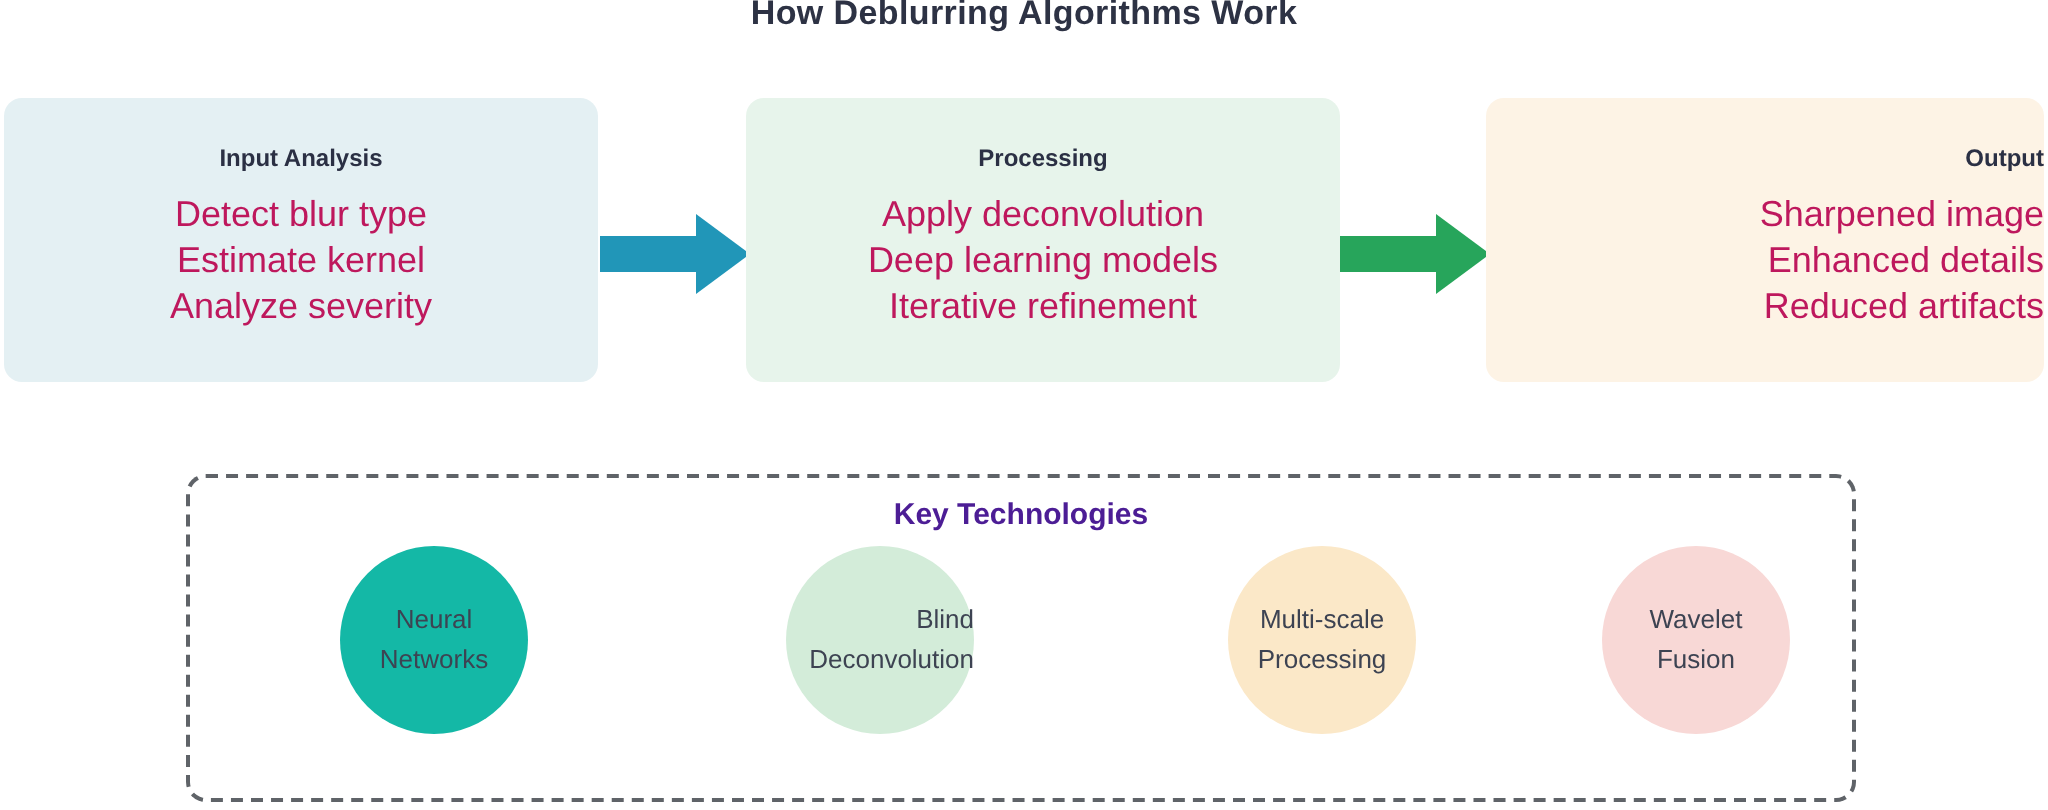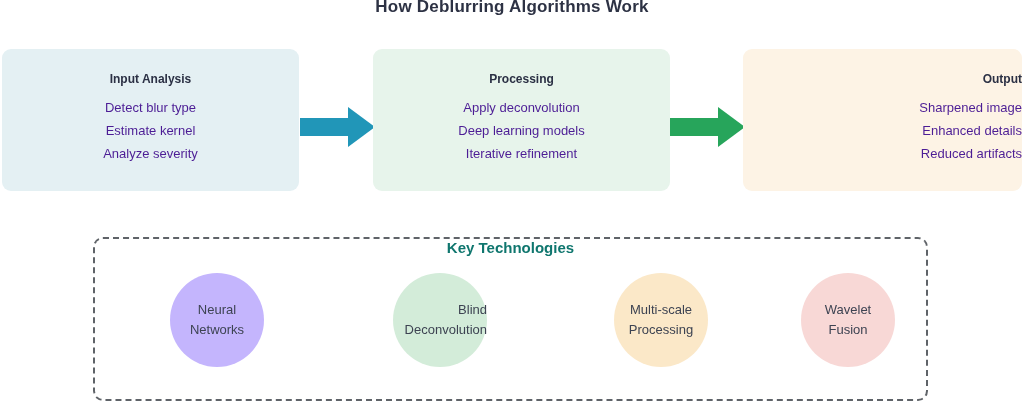--- a/index.html
+++ b/index.html
@@ -36,22 +36,22 @@
   .stage-2 { left: 373px; width: 297px; background: #e7f4eb; }
   .stage-3 { left: 743px; width: 279px; background: #fdf3e5; text-align: right; }
   .stage-heading {
     font-size: 12px;
     font-weight: 700;
     color: #2b3044;
     line-height: 19px;
     margin-bottom: 7px;
   }
   .stage-item {
-    font-size: 13px;
-    color: #4c1d95;
+    font-size: 18px;
+    color: #be185d;
     line-height: 23px;
   }
   .arrow { position: absolute; top: 107px; width: 75px; height: 40px; }
   .arrow-1 { left: 300px; color: #2196b8; }
   .arrow-2 { left: 670px; color: #27a55b; }
   .arrow .shaft {
     position: absolute;
     left: 0; top: 11px;
     width: 50px; height: 18px;
     background: currentColor;
@@ -66,40 +66,41 @@
   }
   .panel {
     position: absolute;
     left: 93px; top: 237px;
     width: 835px; height: 164px;
     box-sizing: border-box;
     border: 2px dashed #5f6368;
     border-radius: 10px;
   }
   .panel-heading {
+    margin-top: 10px;
     text-align: center;
     font-size: 15px;
     font-weight: 700;
-    color: #0f766e;
+    color: #4c1d95;
   }
   .tech-circle {
     position: absolute;
     top: 34px;
     width: 94px; height: 94px;
     border-radius: 50%;
     display: flex;
     flex-direction: column;
     align-items: center;
     justify-content: center;
     text-align: center;
     font-size: 13px;
     line-height: 20px;
     color: #3d4352;
   }
-  .tech-1 { left: 75px;  background: #c4b5fd; }
+  .tech-1 { left: 75px;  background: #14b8a6; }
   .tech-2 { left: 298px; background: #d3ecd9; align-items: flex-end; }
   .tech-3 { left: 519px; background: #fbe8c8; }
   .tech-4 { left: 706px; background: #f8d8d6; }
 </style>
 </head>
 <body>
 
 <div class="canvas">
 
   <h1 class="title">How Deblurring Algorithms Work</h1>

